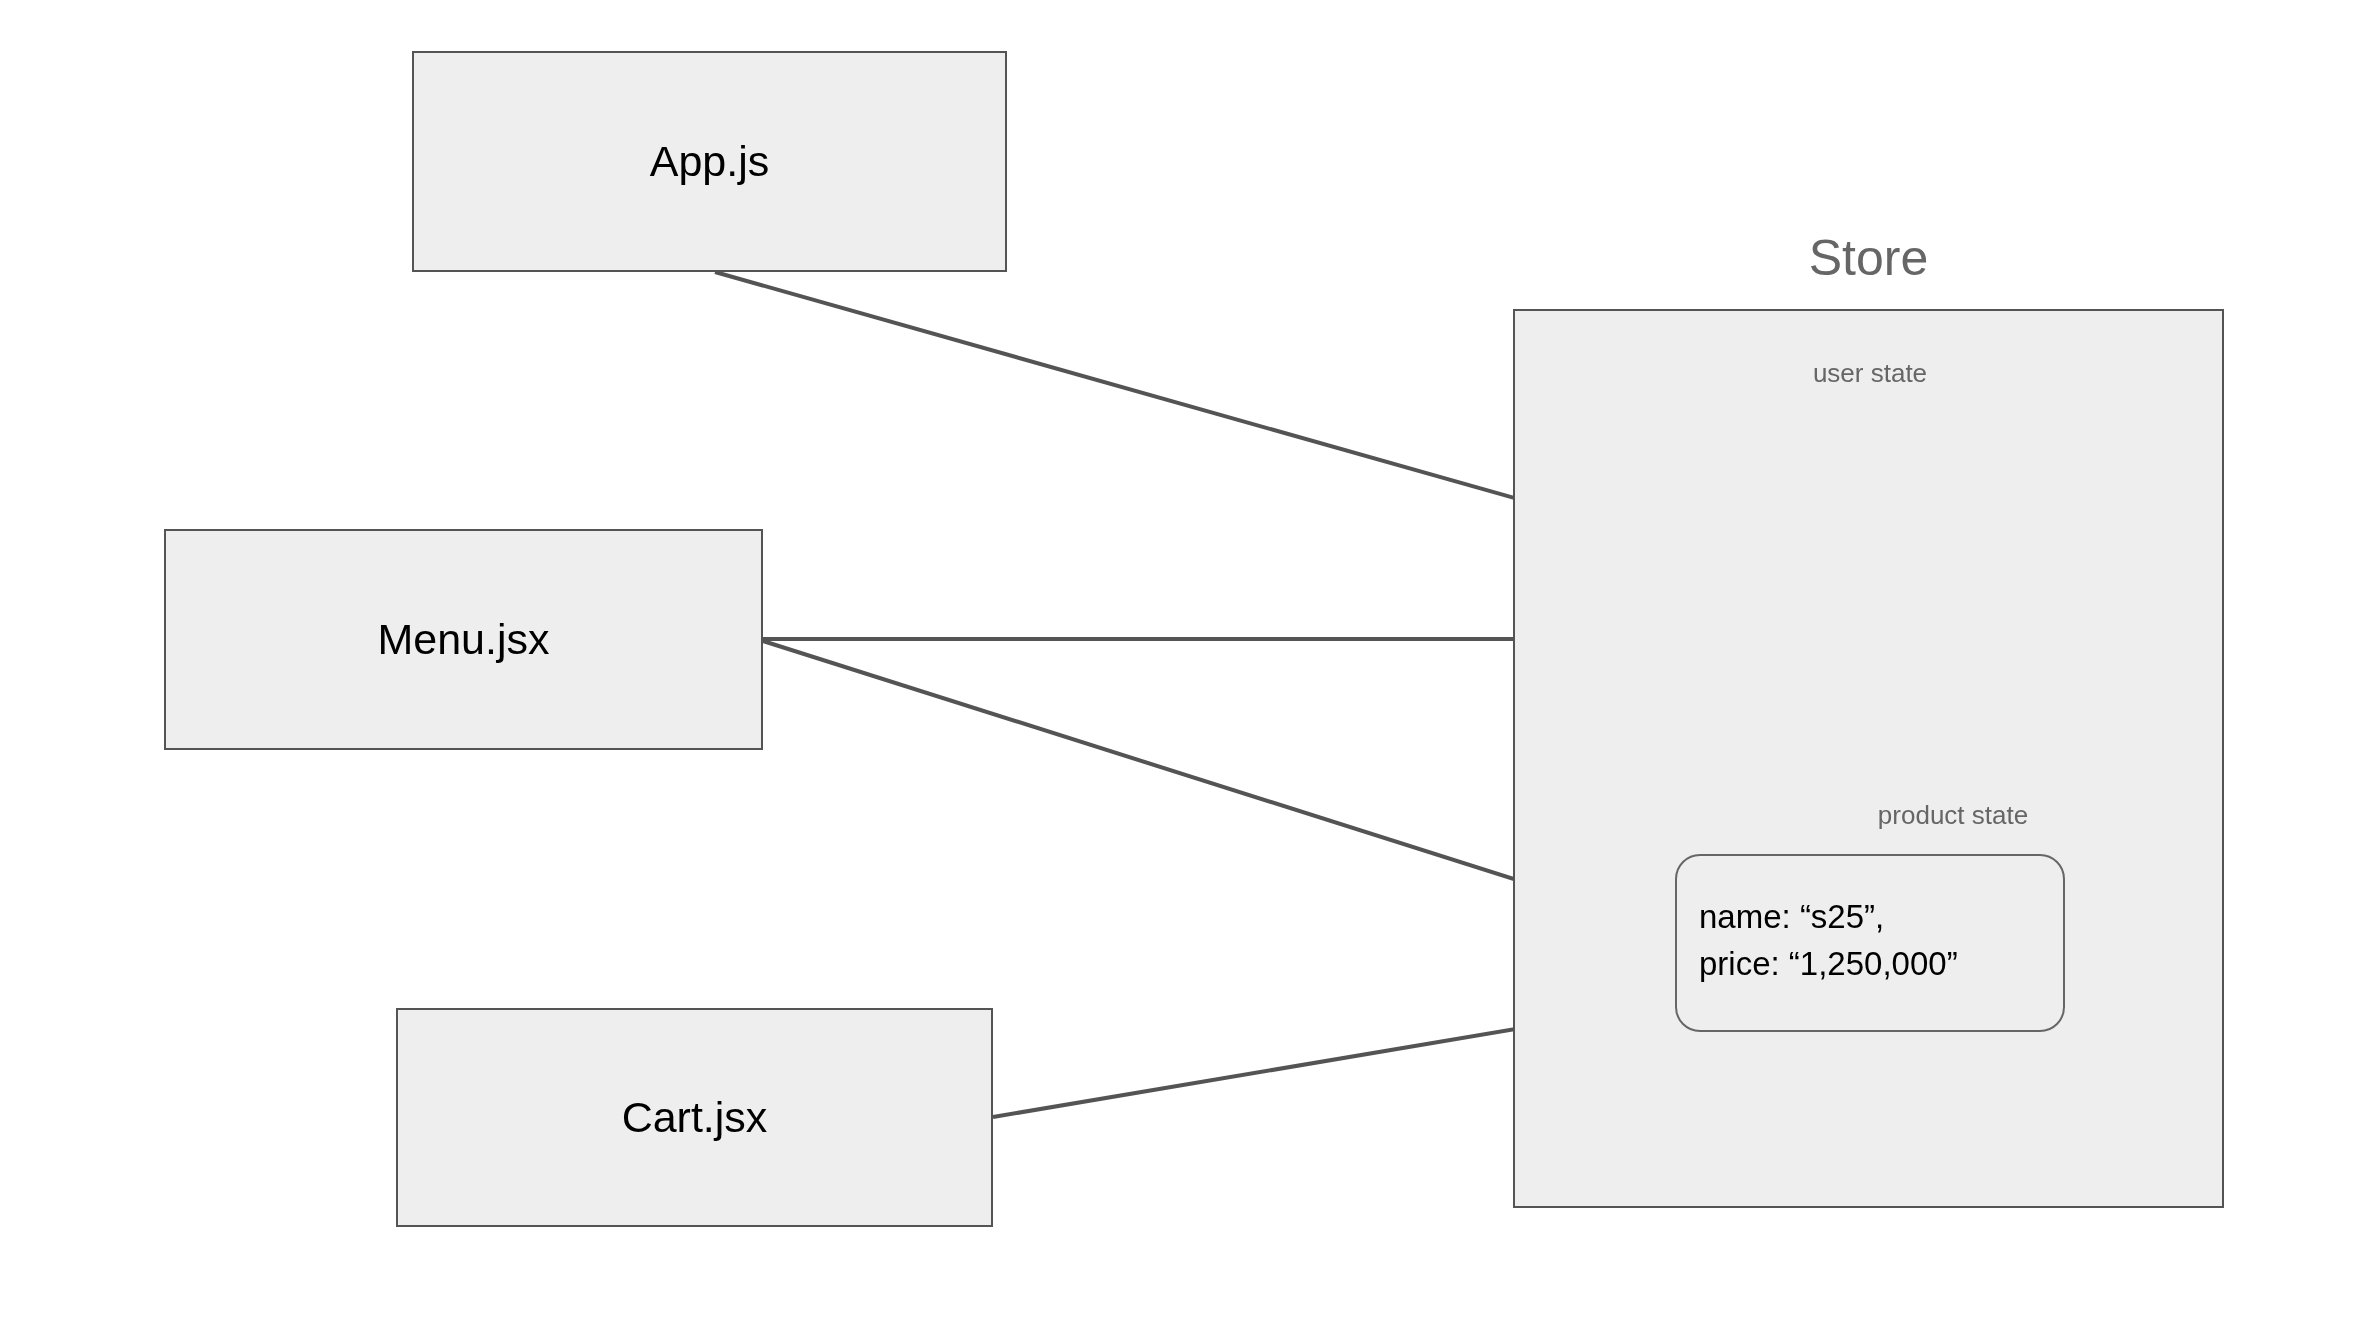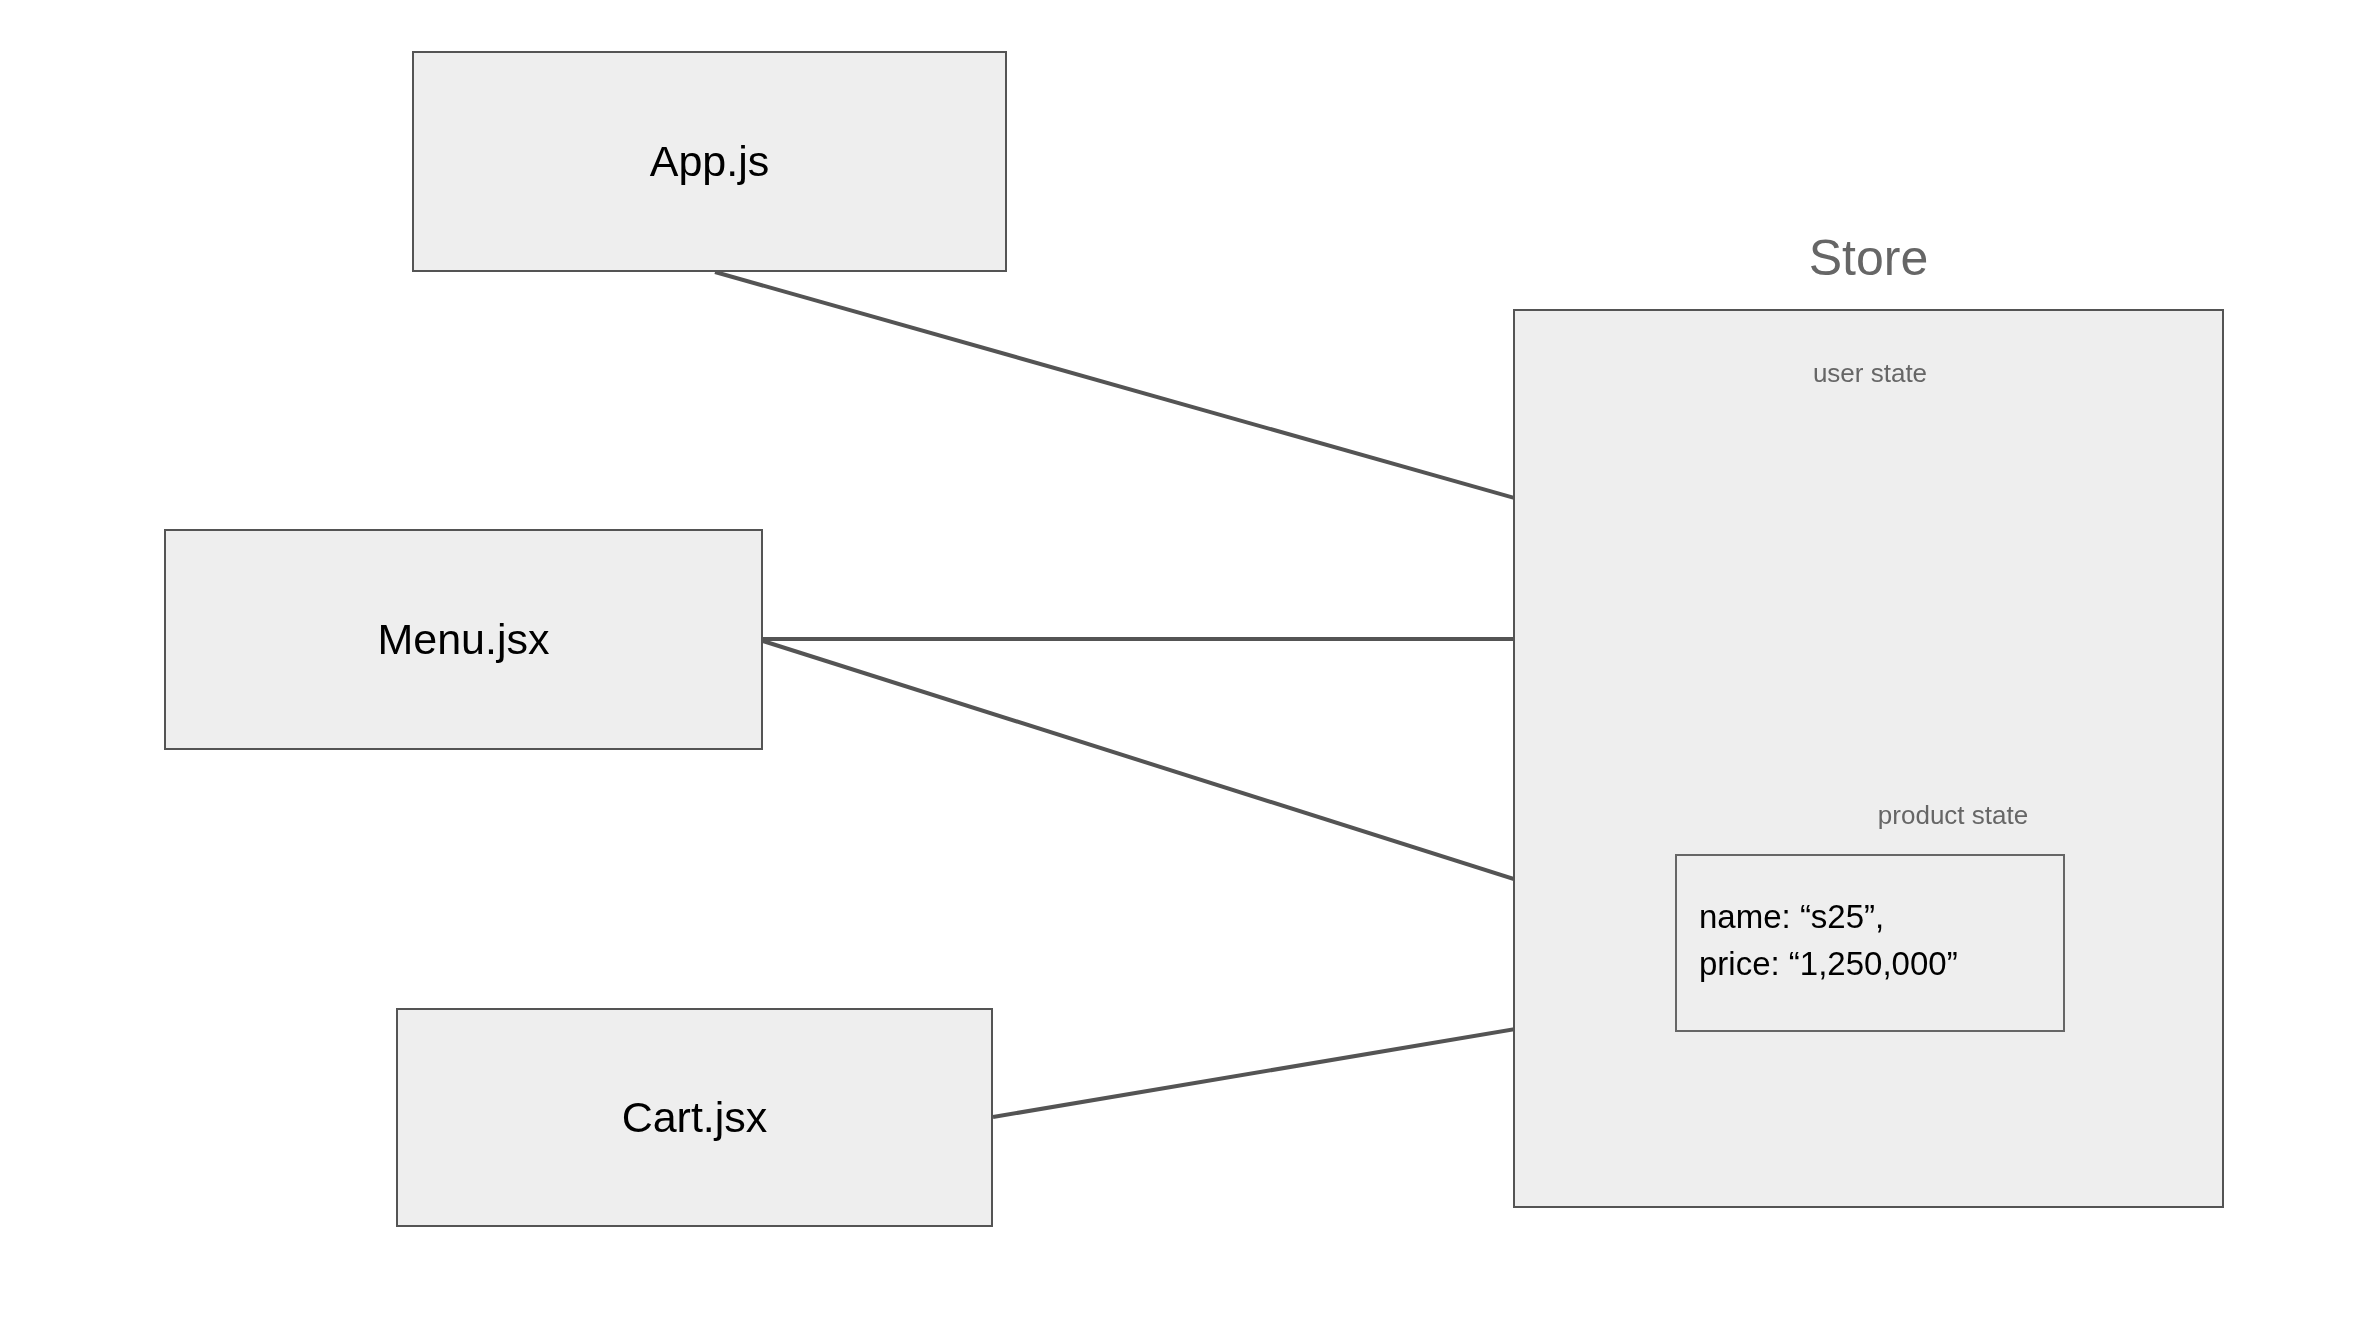--- a/index.html
+++ b/index.html
@@ -82,21 +82,21 @@
     left: 22px;
     top: 38px;
     font-size: 33px;
     color: #000000;
     line-height: 1.42;
     white-space: pre;
   }
   #user-caption    { left: 1675px; top: 360px; }
   #user-box        { left: 1675px; top: 453px; height: 179px; }
   #product-caption { left: 1758px; top: 802px; }
-  #product-box     { left: 1675px; top: 854px; height: 178px; }
+  #product-box     { left: 1675px; top: 854px; height: 178px; border-radius: 25px; }
 
   #edges {
     position: absolute;
     left: 0;
     top: 0;
     width: 2364px;
     height: 1323px;
     pointer-events: none;
   }
 </style>

